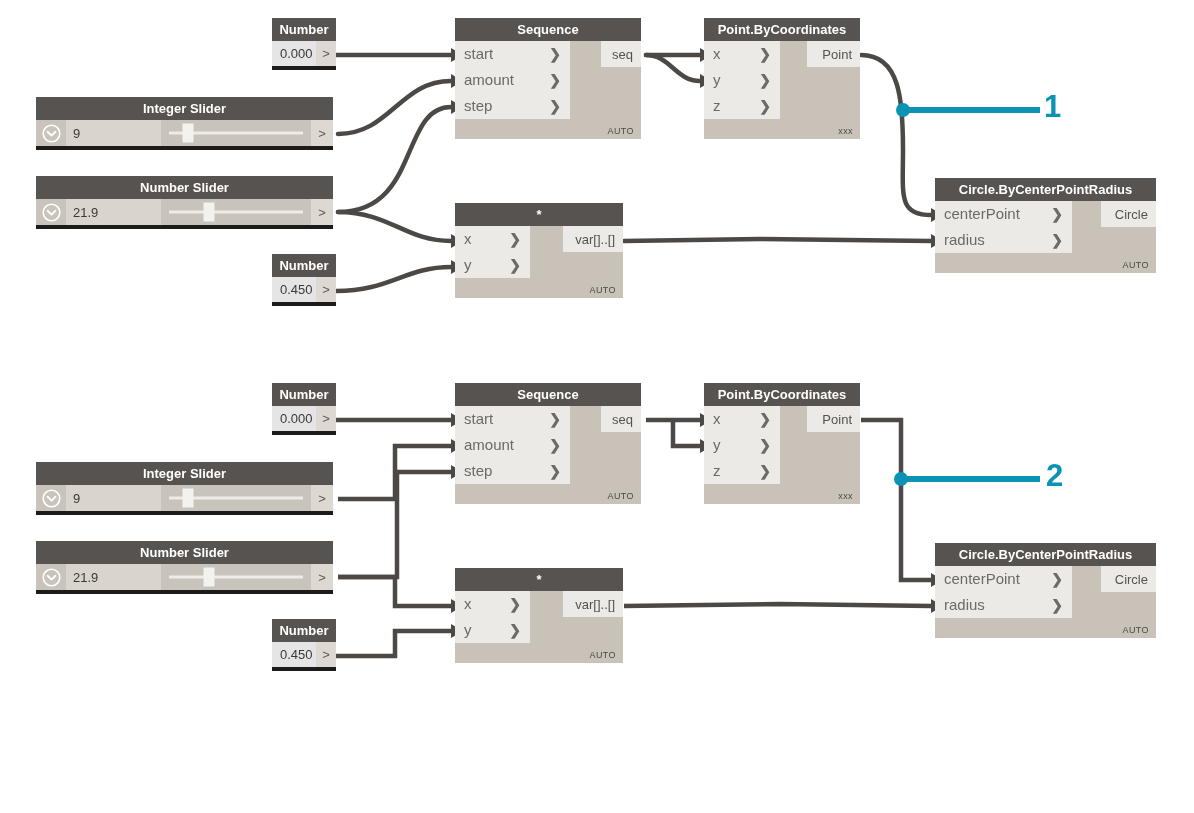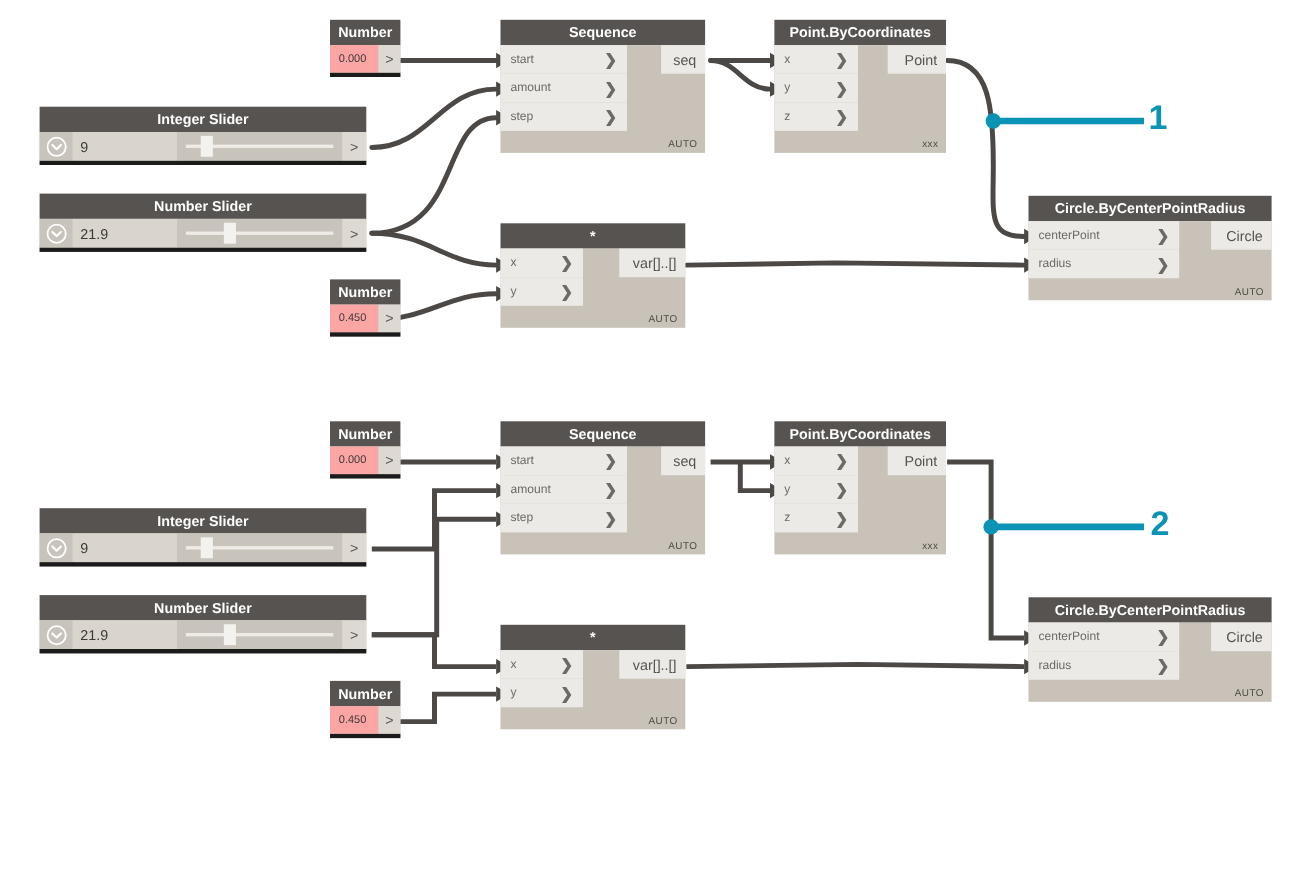--- a/index.html
+++ b/index.html
@@ -63,21 +63,21 @@
   .port-in {
     background: #eceae6;
     height: 26px;
     display: flex;
     align-items: center;
     justify-content: space-between;
     box-sizing: border-box;
     padding: 0 9px 0 9px;
   }
   .port-in .pname {
-    font-size: 11px;
+    font-size: 15px;
     color: #6d6a66;
     line-height: 26px;
   }
   .chev {
     color: #6d6a66;
     font-size: 14px;
     font-weight: bold;
     line-height: 26px;
   }
   .port-out {
@@ -102,37 +102,37 @@
     position: absolute;
     right: 7px;
     bottom: 3px;
     font-size: 9px;
     font-weight: normal;
     color: #4d4a47;
     letter-spacing: .4px;
   }
 
   
-  .num-node { position: absolute; margin-left: 28px; }
+  .num-node { position: absolute; }
   .num-node .node-header {
     font-size: 13px;
     height: 23px;
     line-height: 23px;
   }
   .num-row {
     display: flex;
     height: 25px;
     background: #c8c2b8;
     border-bottom: 4px solid #1b1b1b;
     box-sizing: content-box;
   }
   .num-val {
     flex: 1;
-    background: #fca5a5;
-    font-size: 10px;
+    background: #e5e5e5;
+    font-size: 13px;
     color: #3b3936;
     display: flex;
     align-items: center;
     padding-left: 8px;
     box-sizing: border-box;
   }
   .num-port {
     width: 20px;
     background: #ddd9d2;
     color: #5d5a56;

